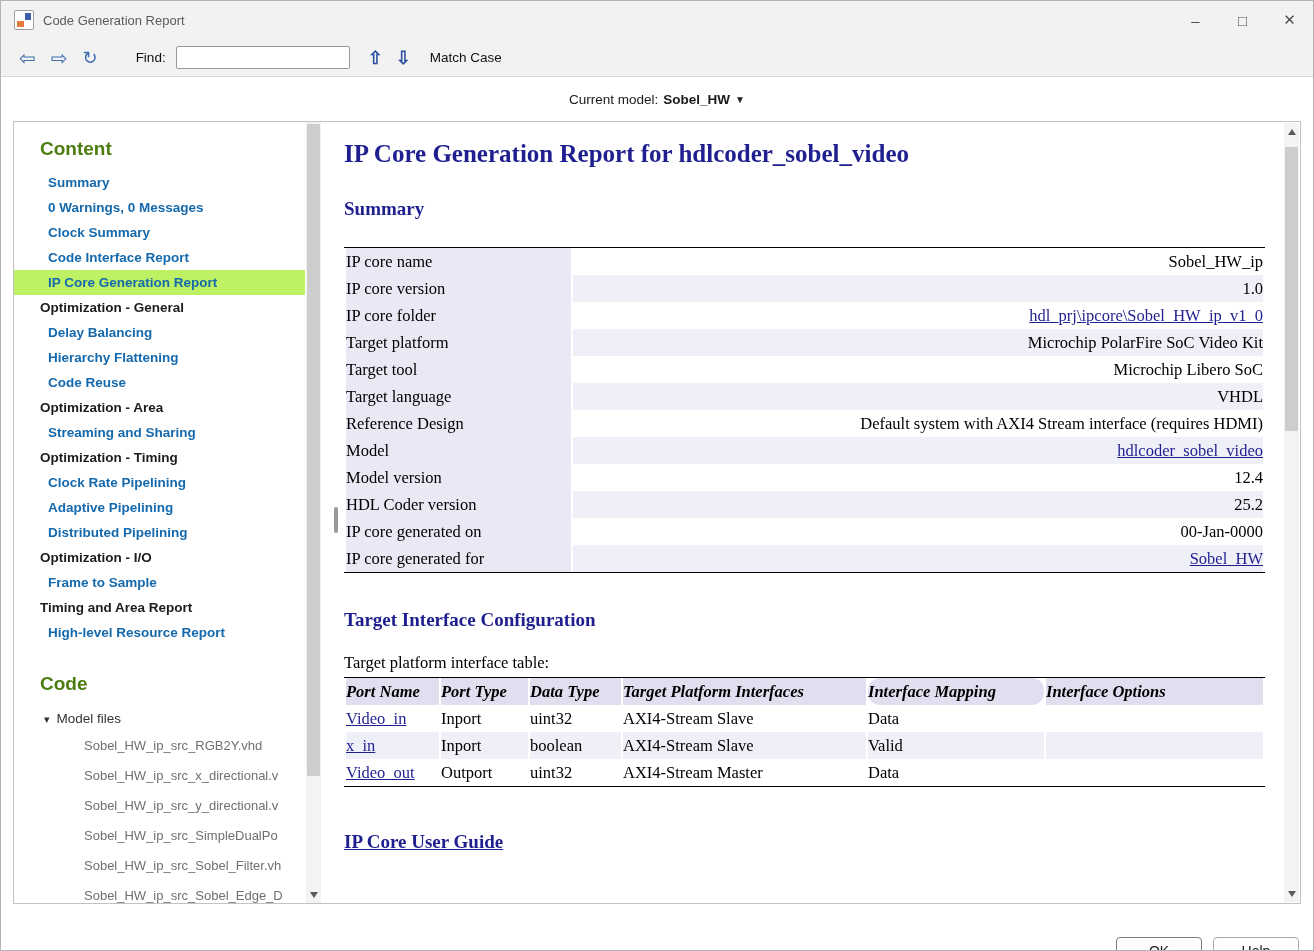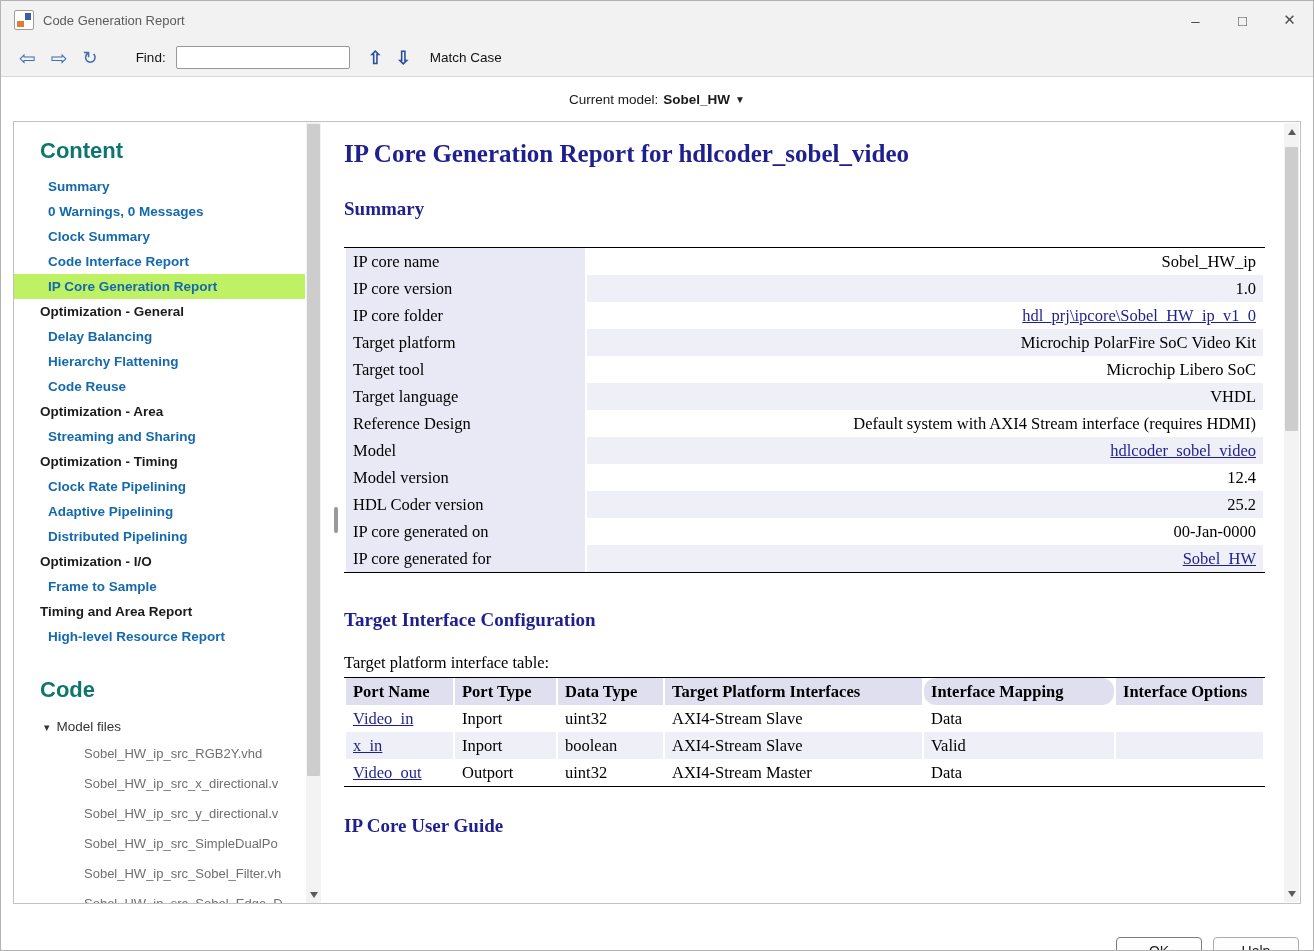--- a/index.html
+++ b/index.html
@@ -47,21 +47,21 @@
   .modelbar b{font-weight:bold;}
   .model-caret{font-size:10px;color:#222;padding-top:1px;}
   
   .wrap{
     position:absolute;left:12px;right:12px;top:120px;bottom:46px;
     border:1px solid #c2c2c2;background:#fff;box-sizing:border-box;
   }
   
   .sidebar{position:absolute;left:0;top:0;bottom:0;width:307px;overflow:hidden;background:#fff;}
   .sb-inner{padding-top:16px;}
-  .sb-heading{font-size:22px;font-weight:bold;color:#0f766e;margin:0 0 10px 26px;}
+  .sb-heading{font-size:19px;font-weight:bold;color:#4d7c0f;margin:0 0 10px 26px;}
   .sb-heading.code{margin-top:28px;}
   .nav-item{height:25px;line-height:25px;font-size:13.5px;font-weight:bold;white-space:nowrap;
     overflow:hidden;width:291px;box-sizing:border-box;}
   .nav-link{color:#1569ad;padding-left:34px;cursor:pointer;}
   .nav-section{color:#1c1c1c;padding-left:26px;}
   .nav-item.selected{background:#bef264;}
   .model-files{margin-top:12px;height:24px;line-height:24px;font-size:13.5px;color:#333;
     padding-left:30px;white-space:nowrap;}
   .mf-caret{font-size:11px;color:#333;margin-right:7px;}
   .file-item{height:30px;line-height:30px;font-size:13px;color:#6f6f6f;padding-left:70px;
@@ -78,32 +78,32 @@
   .splitter{position:absolute;left:320px;top:385px;width:4px;height:26px;background:#9a9a9a;border-radius:2px;}
   
   .main{
     position:absolute;left:307px;right:0;top:0;bottom:0;overflow:hidden;
     padding:18px 24px 0 23px;box-sizing:border-box;
     font-family:"Liberation Serif",serif;color:#000;
   }
   .rpt-title{font-size:25px;font-weight:bold;color:#1f1f8f;margin:0;}
   .rpt-h2{font-size:19px;font-weight:bold;color:#1f1f8f;margin:30px 0 0 0;}
   .rpt-h2.tic{margin-top:36px;}
-  .rpt-h2.ug{margin-top:28px;}
+  .rpt-h2.ug{margin-top:44px;text-decoration:underline;}
   .rpt-caption{font-size:16.5px;margin:22px 0 4px 0;}
   table.rpt{border-collapse:separate;border-spacing:2px 0;width:921px;
     border-top:1px solid #000;border-bottom:1px solid #000;font-size:16.5px;}
   table.summary{margin-top:27px;}
-  table.rpt td,table.rpt th{padding:3px 7px;line-height:21px;vertical-align:middle;}
+  table.rpt td,table.rpt th{padding:3px 0;line-height:21px;vertical-align:middle;}
   .summary td.lbl{background:#e9e9f5;width:225px;}
   .summary td.val{text-align:right;}
   .summary tr:nth-child(even) td.val{background:#efeff8;}
   a.rpt-link{color:#1f1f8f;text-decoration:underline;cursor:pointer;}
   table.ports{margin-top:2px;}
-  table.ports th{background:#dfdff0;text-align:left;font-weight:bold;}
+  table.ports th{background:#dfdff0;text-align:left;font-weight:bold;font-style:italic;}
   table.ports tbody tr:nth-child(even) td{background:#efeff8;}
   .c0{width:93px;} .c1{width:87px;} .c2{width:91px;} .c3{width:243px;} .c4{width:176px;border-radius:12px;}
   
   .footer{position:absolute;left:0;right:0;bottom:0;height:46px;background:#fff;
     display:flex;align-items:center;justify-content:flex-end;padding-right:14px;gap:11px;}
   .btn{width:84px;height:27px;background:#fdfdfd;border:1px solid #ababab;border-radius:4px;
     font-size:14px;color:#1a1a1a;display:flex;align-items:center;justify-content:center;
     font-family:"Liberation Sans",sans-serif;margin-top:48px;}
   .btn.ok{border-color:#7c7c7c;}
 </style>

